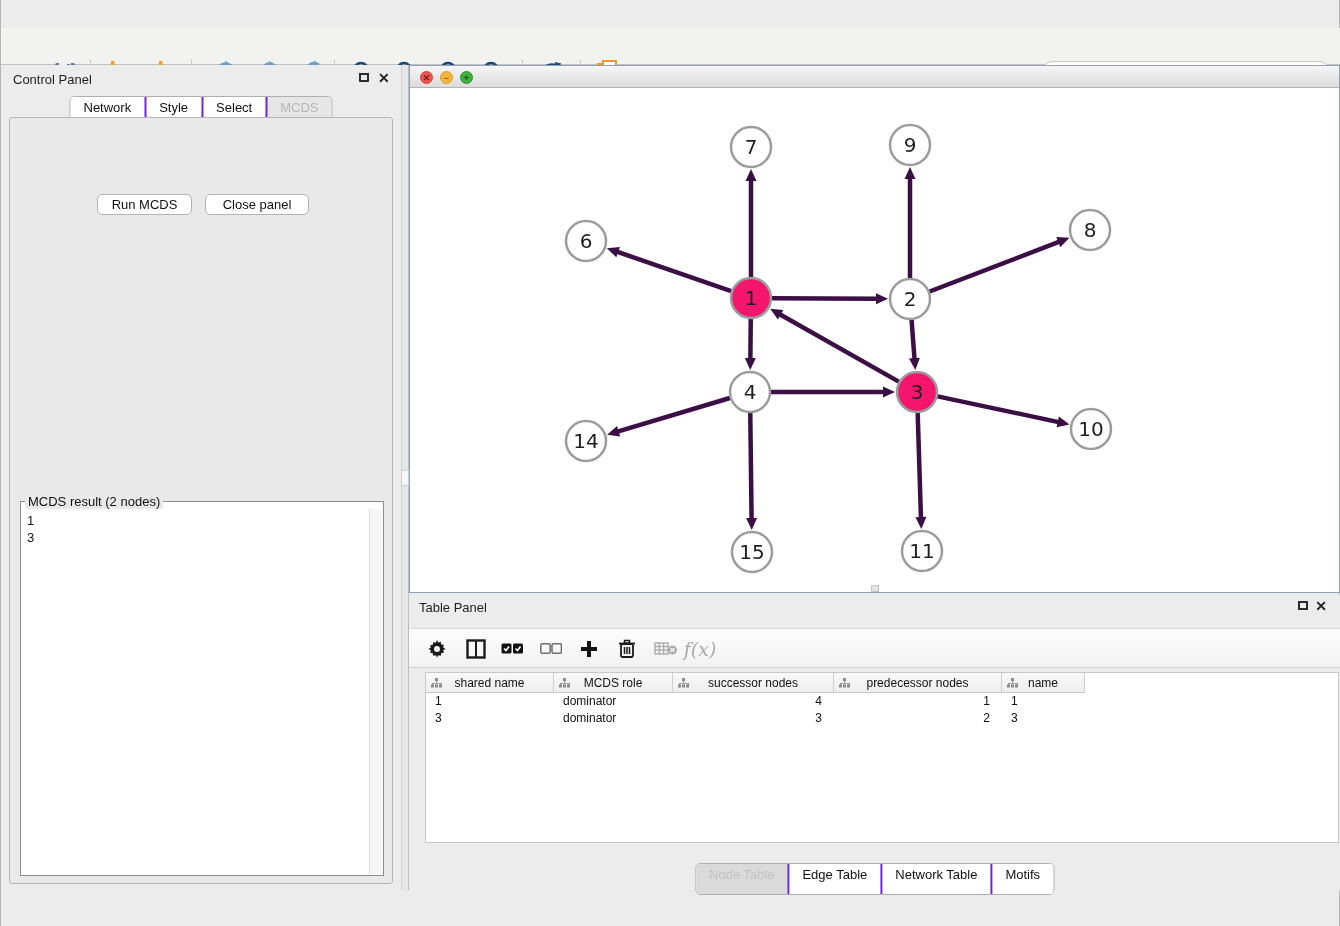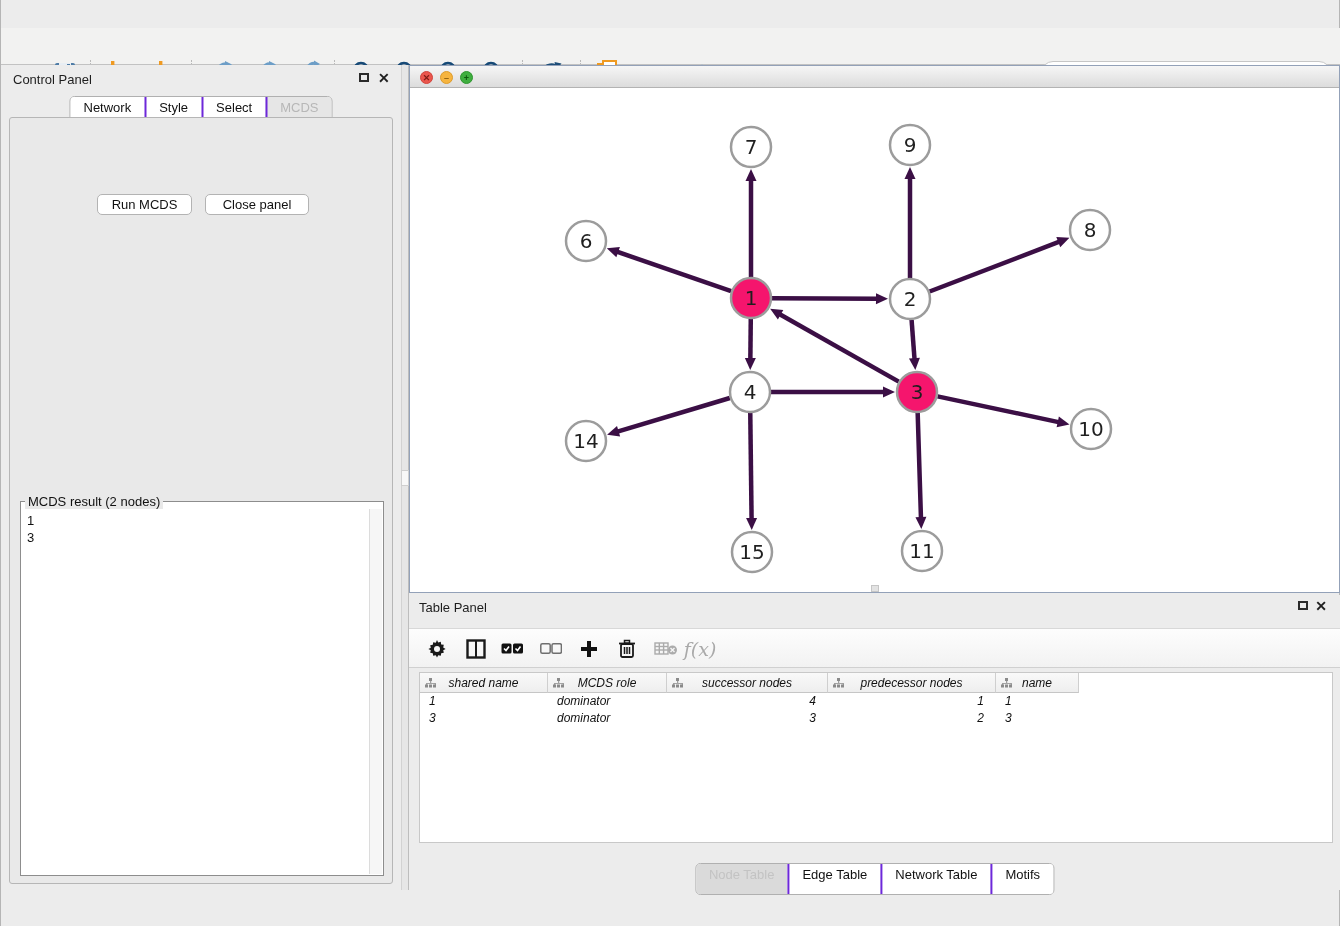--- a/index.html
+++ b/index.html
@@ -66,21 +66,21 @@
   #net-resize-handle { position:absolute; left:461px; top:519px; width:8px; height:7px; background:#e3e3e3; border:1px solid #c6c6c6; }
 
   
   #table-panel { position:absolute; left:408px; top:595px; width:931px; height:295px; background:#ececec; }
   #tp-title { position:absolute; left:10px; top:5px; font-size:13px; color:#1e1e1e; }
   #tp-float { position:absolute; right:32px; top:6px; }
   #tp-close { position:absolute; right:13px; top:5px; }
   #tp-toolbar { position:absolute; left:0; top:33px; width:931px; height:40px; background:linear-gradient(#fdfdfd,#f2f2f2); border-top:1px solid #d8d8d8; border-bottom:1px solid #d0d0d0; }
   .tp-icon { position:absolute; top:7px; width:26px; height:26px; display:flex; align-items:center; justify-content:center; }
   #fx-icon { font-family:"DejaVu Serif", serif; font-style:italic; font-size:19px; color:#a9a9a9; }
-  #data-table { position:absolute; left:10px; top:77px; width:914px; height:171px; background:#fff; border:1px solid #c8c8c8;font-style:italic; }
+  #data-table { position:absolute; left:16px; top:77px; width:914px; height:171px; background:#fff; border:1px solid #c8c8c8; }
   #thead { position:absolute; left:0; top:0; height:20px; display:flex; }
   .th { position:relative; height:20px; background:linear-gradient(#f9f9f9,#eeeeee); border-right:1px solid #cfcfcf; border-bottom:1px solid #c6c6c6; font-size:12px; color:#111; display:flex; align-items:center; justify-content:center; }
   .th svg { position:absolute; left:5px; top:5px; }
   #tbody { position:absolute; left:0; top:20px; width:100%; }
   .tr { display:flex; height:17px; }
   .td { font-size:12px; color:#111; line-height:17px; overflow:hidden; }
   #tp-tabs { position:absolute; top:268px; left:50%; transform:translateX(-50%); }
   .seg .s.sel-node { background:#dadada; color:#c3c3c3; }
 
   

